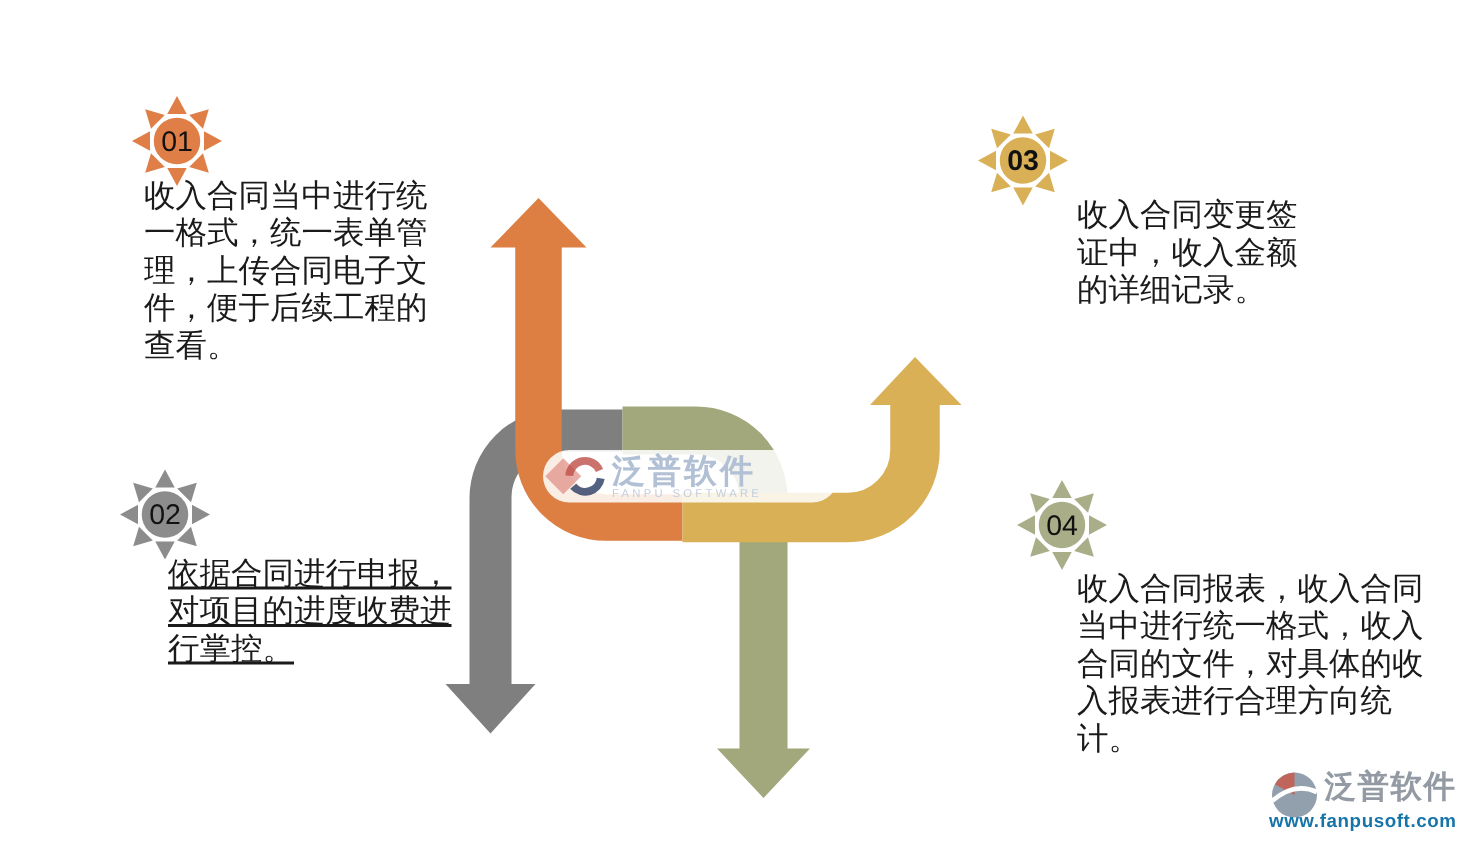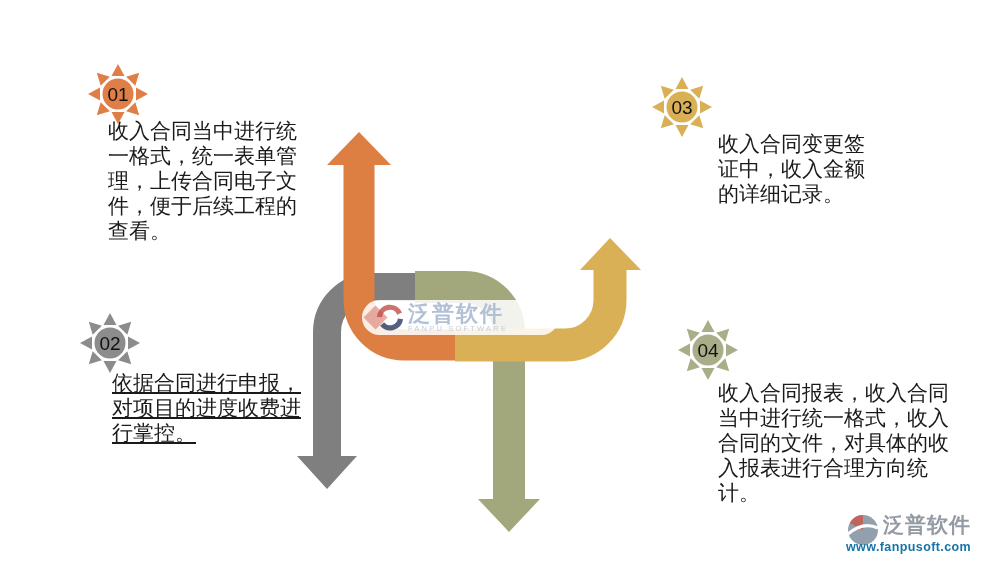--- a/index.html
+++ b/index.html
@@ -10,24 +10,24 @@
   }
   
   .step{position:absolute;z-index:3;}
   .badge{position:absolute;width:64px;height:64px;}
   .step-text{
     position:absolute;
     font-size:21px;line-height:25px;color:#1a1a1a;
     letter-spacing:0;word-break:break-word;
   }
   #step1-badge{left:86px;top:62px;}
-  #step1-text{left:108px;top:118px;width:198px;}
+  #step1-text{left:96px;top:118px;width:198px;}
   #step2-badge{left:78px;top:311px;}
   #step2-text{left:112px;top:370px;width:198px;text-decoration:underline;}
-  #step3-badge{left:650px;top:75px;}
+  #step3-badge{left:650px;top:75px;font-weight:bold;}
   #step3-text{left:718px;top:131px;width:156px;}
   #step4-badge{left:676px;top:318px;}
   #step4-text{left:718px;top:380px;width:238px;}
   .badge svg{display:block;}
   .badge text{
     font-family:"Liberation Sans", sans-serif;
     font-size:19px;fill:#111111;
   }
   
   #arrows{position:absolute;left:0;top:0;z-index:1;}

